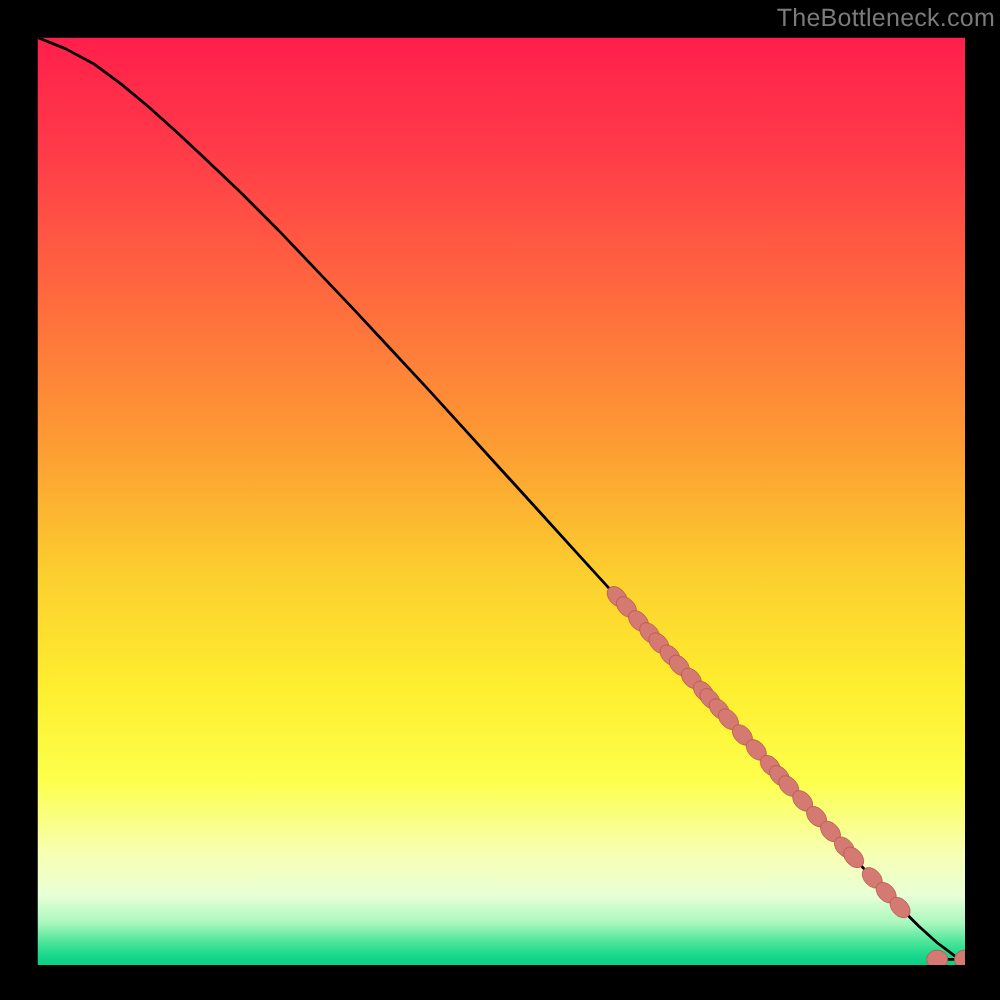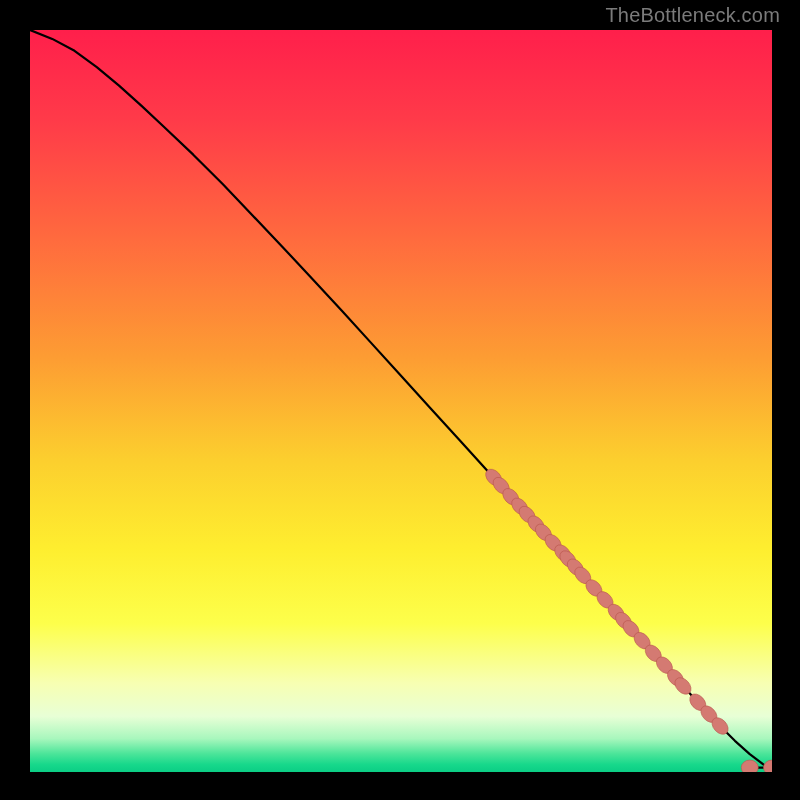--- a/index.html
+++ b/index.html
@@ -15,21 +15,21 @@
     position: absolute;
     left: 0;
     top: 0;
     width: 800px;
     height: 800px;
     background: #000000;
   }
   .watermark {
     position: absolute;
     top: 4px;
-    right: 20px;
+    right: 4px;
     color: #7b7b7b;
     font-size: 20px;
     font-weight: 400;
     letter-spacing: 0.2px;
   }
   .plot {
     position: absolute;
     left: 30px;
     top: 30px;
     width: 742px;

